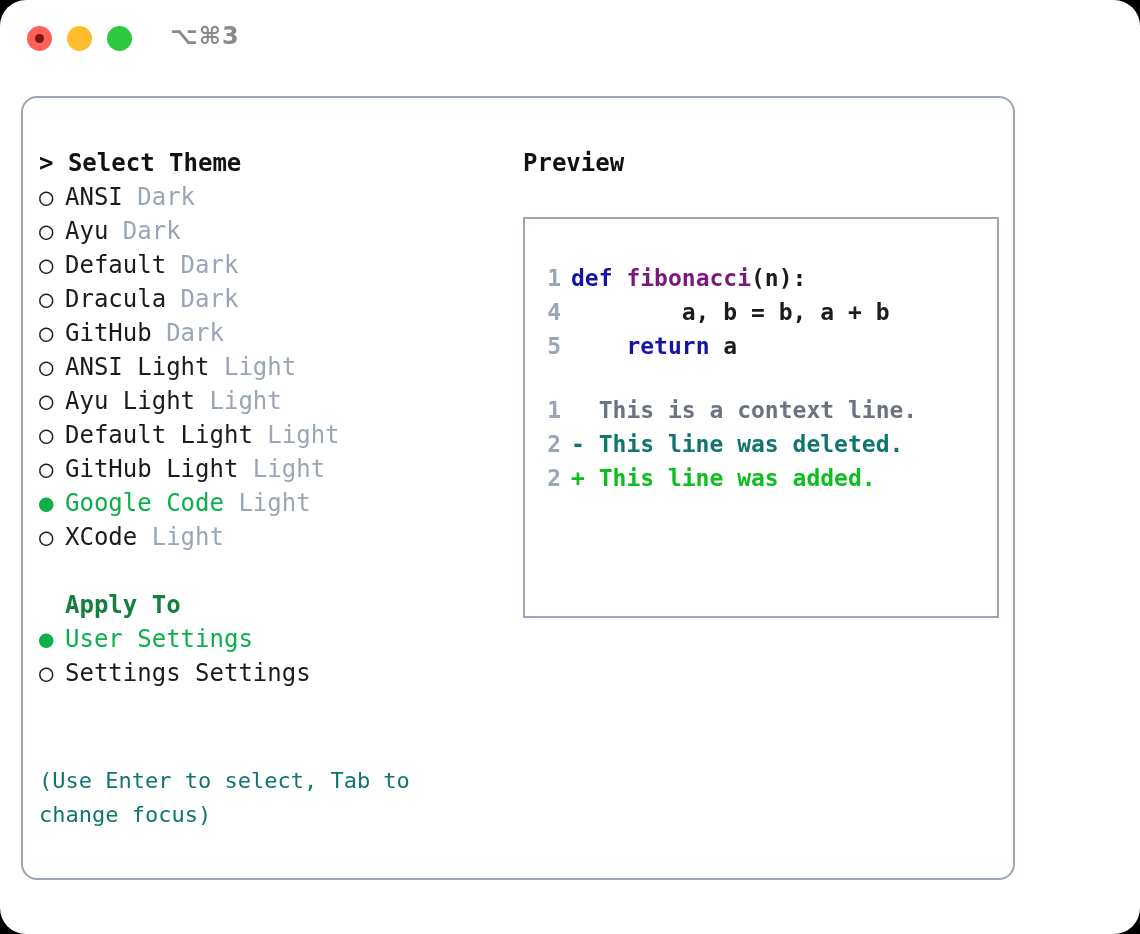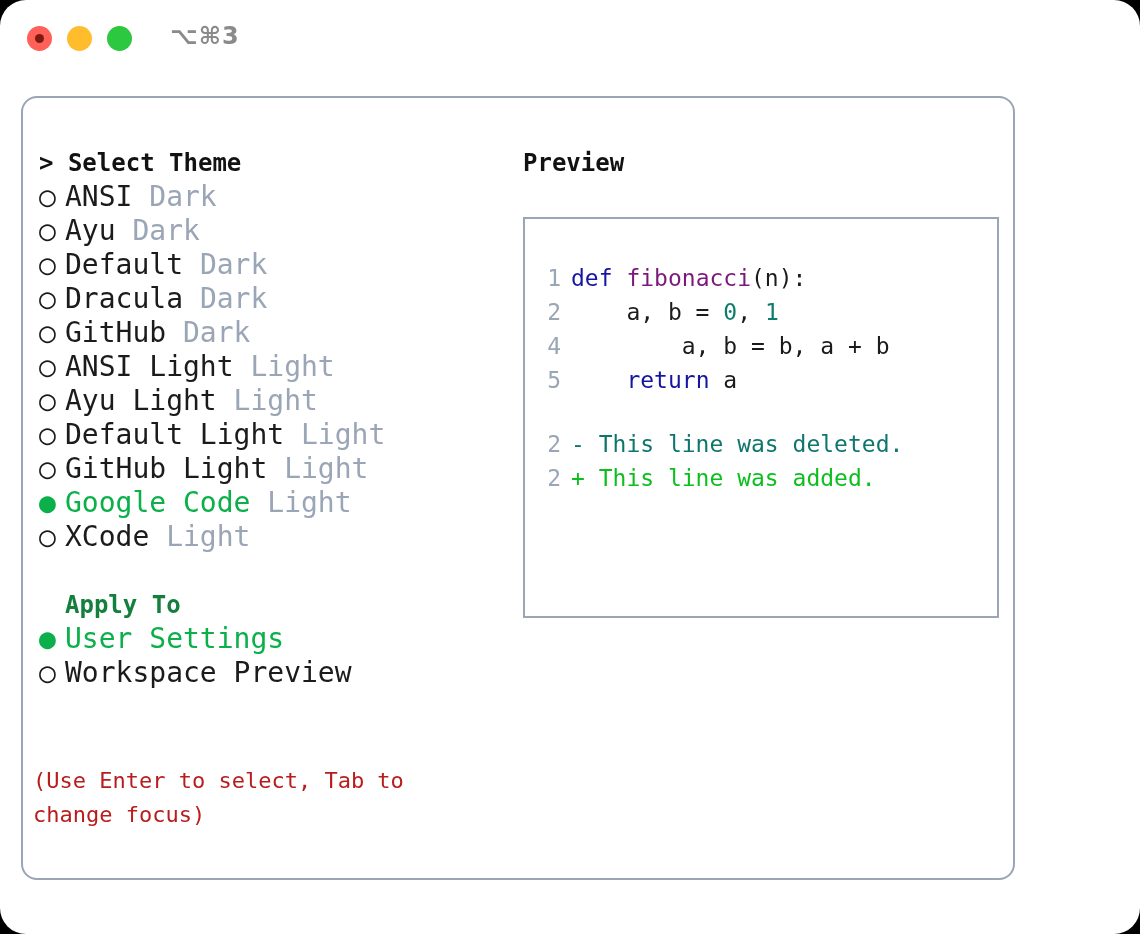--- a/index.html
+++ b/index.html
@@ -83,21 +83,21 @@
     width: 430px;
   }
   .hdr {
     font-size: 24px;
     font-weight: bold;
     color: #121212;
     line-height: 34px;
     white-space: pre;
   }
   .row {
-    font-size: 28px;
+    font-size: 24px;
     line-height: 34px;
     color: #1b1b1b;
     white-space: pre;
   }
   .marker {
     display: inline-block;
     width: 26px;
     color: #1b1b1b;
   }
   .row.selected .marker,
@@ -110,26 +110,26 @@
   .subhdr {
     font-size: 24px;
     font-weight: bold;
     color: #15803d;
     line-height: 34px;
     padding-left: 26px;
     white-space: pre;
   }
   #hint {
     position: absolute;
-    left: 10px;
+    left: 16px;
     top: 666px;
     width: 410px;
     font-size: 22px;
     line-height: 34px;
-    color: #b91c1c;
+    color: #0f766e;
     white-space: pre-wrap;
   }
 
   
   #right-col {
     position: absolute;
     left: 479px;
     top: 48px;
     width: 490px;
     margin-left: 21px;
@@ -148,20 +148,21 @@
     box-sizing: border-box;
     border: 2px solid #9aa5b6;
     background: #ffffff;
     position: relative;
   }
   #code-area {
     position: absolute;
     left: 12px;
     top: 42px;
     right: 6px;
+    font-weight: bold;
   }
   .cl {
     font-size: 23px;
     line-height: 34px;
     white-space: pre;
   }
   .ln {
     display: inline-block;
     width: 24px;
     text-align: right;
@@ -209,38 +210,38 @@
           <div class="row selected"><span class="marker">●</span><span class="row-label">Google Code</span><span> </span><span class="tag">Light</span></div>
           <div class="row"><span class="marker">○</span><span class="row-label">XCode</span><span> </span><span class="tag">Light</span></div>
         </div>
 
       <div class="spacer"></div>
 
       <div class="subhdr">Apply To</div>
 
       <div id="apply-rows">
           <div class="row selected"><span class="marker">●</span><span class="row-label">User Settings</span></div>
-          <div class="row"><span class="marker">○</span><span class="row-label">Workspace Preview</span></div>
+          <div class="row"><span class="marker">○</span><span class="row-label">Settings Settings</span></div>
         </div>
     </div>
 
     <div id="hint">(Use Enter to select, Tab to change focus)</div>
 
     <div id="right-col">
       <div id="preview-title">Preview</div>
       <div id="preview-box">
         <div id="code-area">
           <div id="code-lines">
               <div class="cl"><span class="ln">1</span><span class="kw">def </span><span class="fn">fibonacci</span><span class="pl">(n):</span></div>
-              <div class="cl"><span class="ln">2</span><span class="pl">    a, b = </span><span class="num">0</span><span class="pl">, </span><span class="num">1</span></div>
               <div class="cl"><span class="ln">4</span><span class="pl">        a, b = b, a + b</span></div>
               <div class="cl"><span class="ln">5</span><span class="pl">    </span><span class="kw">return</span><span class="pl"> a</span></div>
             </div>
           <div class="gap"></div>
           <div id="diff-lines">
+              <div class="cl"><span class="ln">1</span><span class="ctx">  This is a context line.</span></div>
               <div class="cl"><span class="ln">2</span><span class="del">- This line was deleted.</span></div>
               <div class="cl"><span class="ln">2</span><span class="add">+ This line was added.</span></div>
             </div>
         </div>
       </div>
     </div>
 
   </div>
 </div>
 

